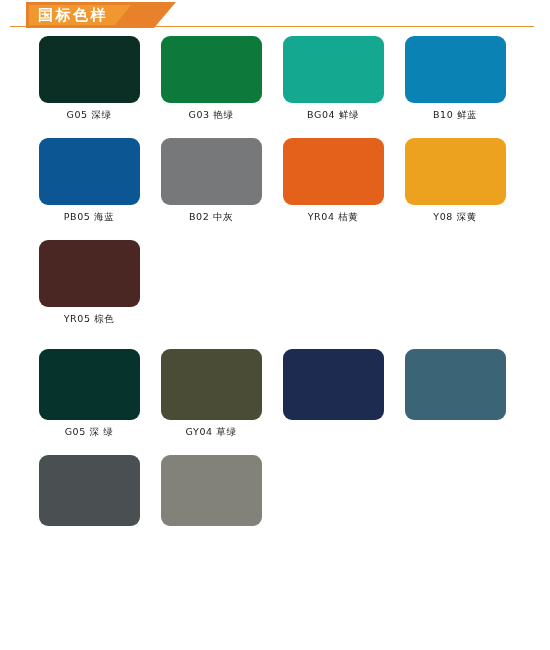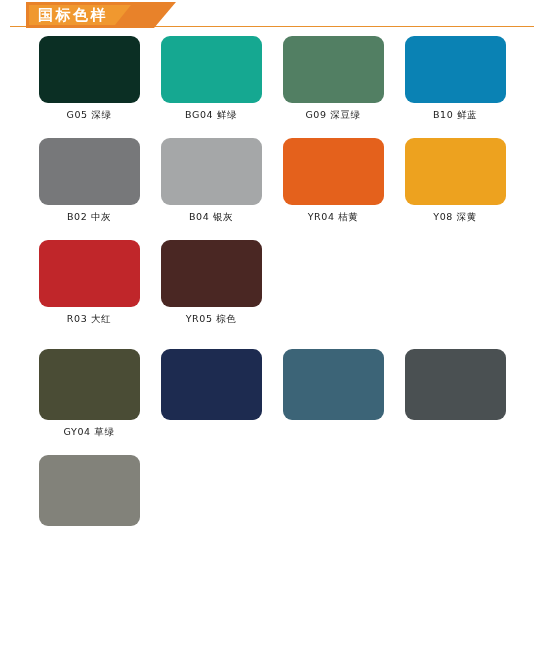--- a/index.html
+++ b/index.html
@@ -120,61 +120,61 @@
       <div class="banner-inner" id="s1-inner" style="width: 102px;"></div>
       <div class="banner-text">国标色样</div>
     </div>
 
     <div class="grid" id="grid-1">
         <div class="cell">
           <div class="swatch" style="background: rgb(11, 47, 36);"></div>
           <div class="swatch-label">G05 深绿</div>
         </div>
         <div class="cell">
+          <div class="swatch" style="background: rgb(13, 122, 60);"></div>
+          <div class="swatch-label">G03 艳绿</div>
+        </div>
+        <div class="cell">
           <div class="swatch" style="background: rgb(21, 168, 145);"></div>
           <div class="swatch-label">BG04 鲜绿</div>
-        </div>
-        <div class="cell">
-          <div class="swatch" style="background: rgb(82, 127, 99);"></div>
-          <div class="swatch-label">G09 深豆绿</div>
         </div>
         <div class="cell">
           <div class="swatch" style="background: rgb(10, 130, 180);"></div>
           <div class="swatch-label">B10 鲜蓝</div>
         </div>
         <div class="cell">
+          <div class="swatch" style="background: rgb(11, 86, 147);"></div>
+          <div class="swatch-label">PB05 海蓝</div>
+        </div>
+        <div class="cell">
           <div class="swatch" style="background: rgb(119, 120, 122);"></div>
           <div class="swatch-label">B02 中灰</div>
-        </div>
-        <div class="cell">
-          <div class="swatch" style="background: rgb(165, 167, 168);"></div>
-          <div class="swatch-label">B04 银灰</div>
         </div>
         <div class="cell">
           <div class="swatch" style="background: rgb(228, 97, 28);"></div>
           <div class="swatch-label">YR04 桔黄</div>
         </div>
         <div class="cell">
           <div class="swatch" style="background: rgb(237, 162, 31);"></div>
           <div class="swatch-label">Y08 深黄</div>
-        </div>
-        <div class="cell">
-          <div class="swatch" style="background: rgb(192, 38, 42);"></div>
-          <div class="swatch-label">R03 大红</div>
         </div>
         <div class="cell">
           <div class="swatch" style="background: rgb(74, 39, 35);"></div>
           <div class="swatch-label">YR05 棕色</div>
         </div>
       </div>
   </div>
 
   <div class="section section-2">
 
     <div class="grid" id="grid-2">
+        <div class="cell">
+          <div class="swatch" style="background: rgb(6, 51, 43);"></div>
+          <div class="swatch-label">G05 深 绿</div>
+        </div>
         <div class="cell">
           <div class="swatch" style="background: rgb(74, 76, 53);"></div>
           <div class="swatch-label">GY04 草绿</div>
         </div>
         <div class="cell">
           <div class="swatch" style="background: rgb(29, 43, 80);"></div>
         </div>
         <div class="cell">
           <div class="swatch" style="background: rgb(60, 100, 119);"></div>
         </div>

